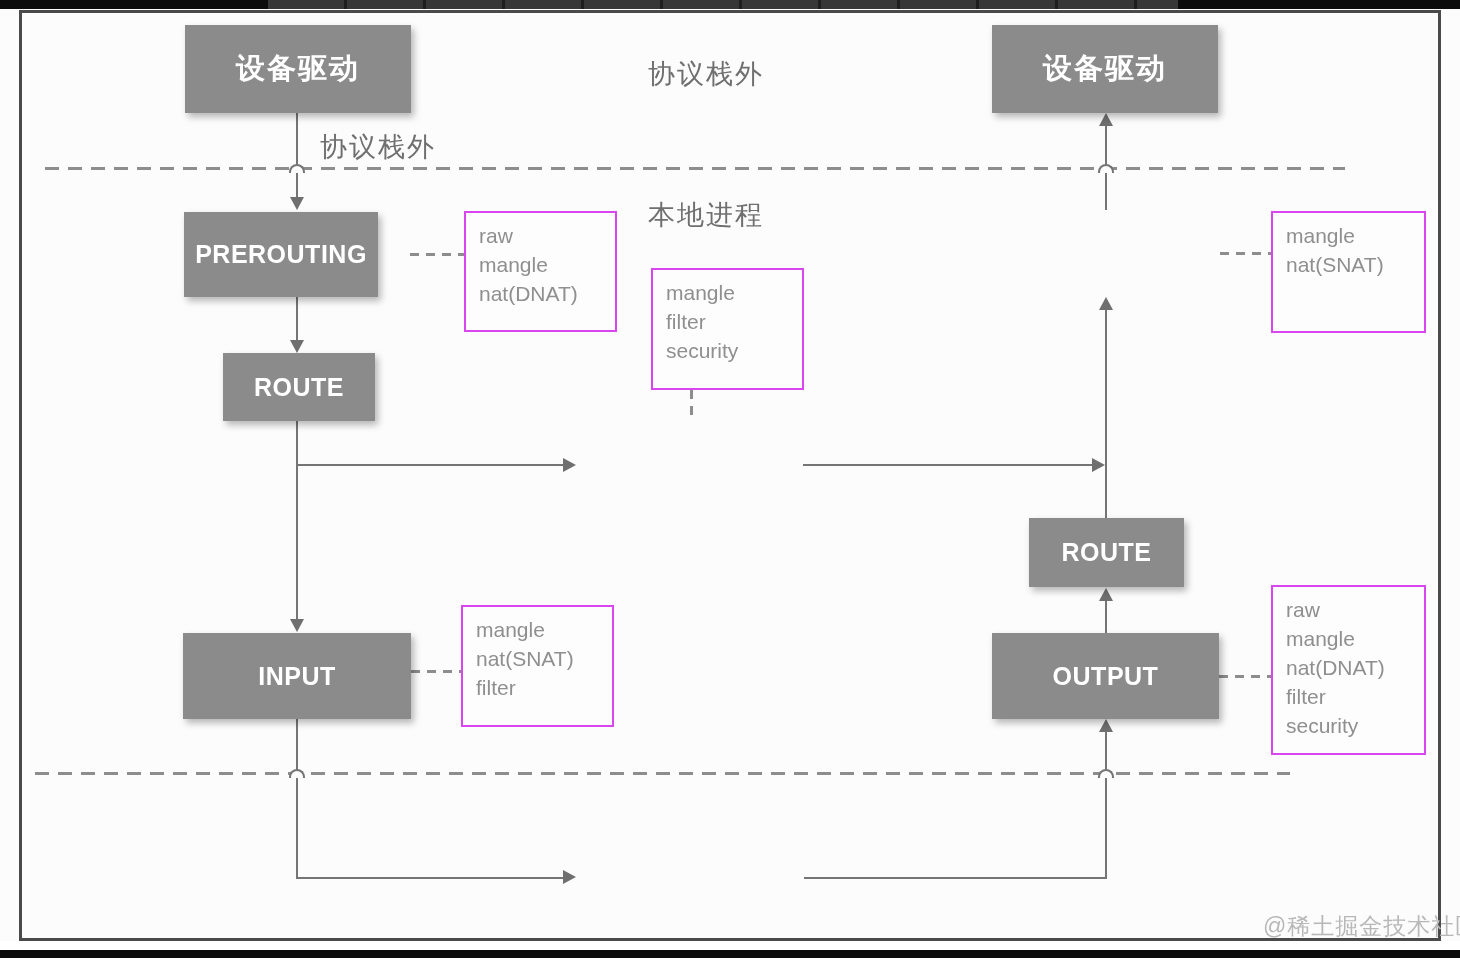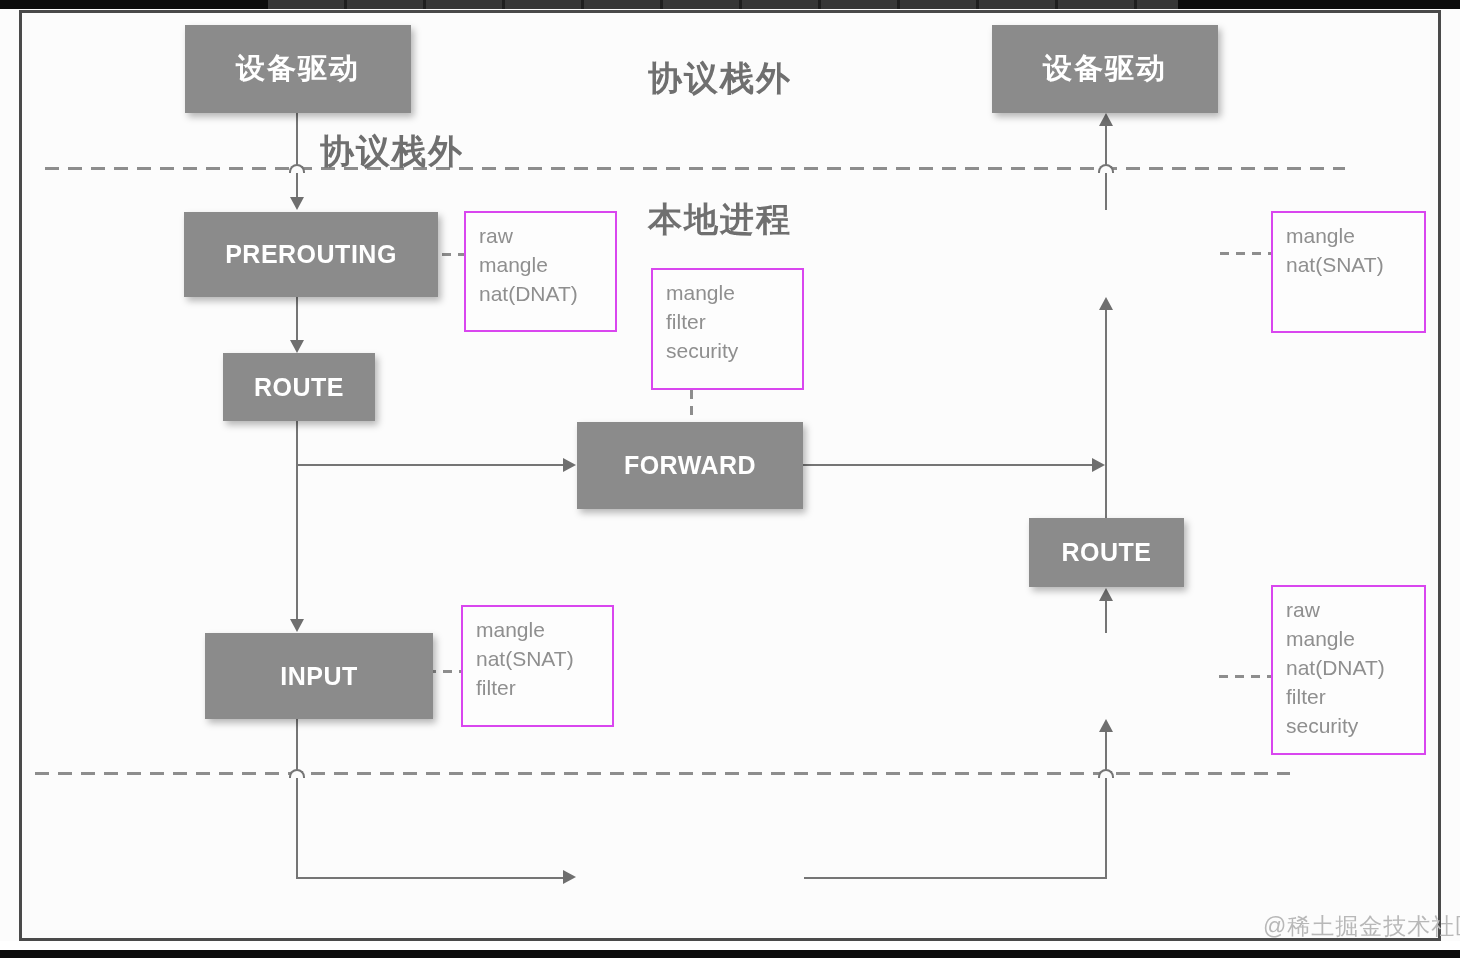--- a/index.html
+++ b/index.html
@@ -22,40 +22,40 @@
     border:3px solid #4a4a4a;box-sizing:border-box;background:transparent;}
 
   
   .node{position:absolute;background:#8b8b8b;color:#ffffff;display:flex;align-items:center;justify-content:center;
     box-shadow:3px 4px 7px rgba(0,0,0,0.28);box-sizing:border-box;}
   .node.en{font-weight:bold;font-size:25px;letter-spacing:0.5px;}
   .node.cjk{font-weight:600;font-size:29px;letter-spacing:2px;}
 
   .n-dd-left   {left:185px;top:25px;width:226px;height:88px;}
   .n-dd-right  {left:992px;top:25px;width:226px;height:88px;}
-  .n-prerouting{left:184px;top:212px;width:254px;height:85px;}
+  .n-prerouting{left:184px;top:212px;width:194px;height:85px;}
   .n-postrouting{left:993px;top:210px;width:227px;height:86px;}
   .n-route-l   {left:223px;top:353px;width:152px;height:68px;}
   .n-forward   {left:577px;top:422px;width:226px;height:87px;}
   .n-route-r   {left:1029px;top:518px;width:155px;height:69px;}
-  .n-input     {left:183px;top:633px;width:228px;height:86px;margin-left:22px;}
+  .n-input     {left:183px;top:633px;width:228px;height:86px;}
   .n-output    {left:992px;top:633px;width:227px;height:86px;}
   .n-local     {left:578px;top:832px;width:227px;height:89px;}
 
   
   .tbox{position:absolute;background:#fdfdfd;border:2px solid #d946ef;box-sizing:border-box;
     color:#8f8f8f;font-size:21px;line-height:29px;padding:8px 0 0 13px;text-align:left;}
   .t-prerouting {left:464px;top:211px;width:153px;height:121px;}
   .t-forward    {left:651px;top:268px;width:153px;height:122px;}
   .t-postrouting{left:1271px;top:211px;width:155px;height:122px;}
   .t-input      {left:461px;top:605px;width:153px;height:122px;}
   .t-output     {left:1271px;top:585px;width:155px;height:170px;}
 
   
-  .lbl{position:absolute;color:#6f6f6f;font-size:34px;font-weight:700;letter-spacing:2px;white-space:nowrap;}
+  .lbl{position:absolute;color:#6f6f6f;font-size:27px;font-weight:400;letter-spacing:2px;white-space:nowrap;}
   .l-outside{left:648px;top:56px;}
   .l-inside {left:648px;top:197px;}
   .l-packet {left:320px;top:129px;}
   .watermark{position:absolute;left:1263px;top:911px;color:#b8b8b8;font-size:23px;letter-spacing:1px;white-space:nowrap;}
 
   
   .dashline{position:absolute;height:3px;background:repeating-linear-gradient(90deg,#8d8d8d 0 14px,transparent 14px 23px);}
   .dash1{left:45px;top:167px;width:1300px;}
   .dash2{left:35px;top:772px;width:1255px;}
 
@@ -160,23 +160,23 @@
   <div class="cdash-h c1"></div>
   <div class="cdash-h c2"></div>
   <div class="cdash-v c3"></div>
   <div class="cdash-h c4"></div>
   <div class="cdash-h c5"></div>
 
   <div class="node cjk n-dd-left">设备驱动</div>
   <div class="node cjk n-dd-right">设备驱动</div>
   <div class="node en n-prerouting">PREROUTING</div>
   <div class="node en n-route-l">ROUTE</div>
-  <div class="node en n-forward">FORWARD</div>
   <div class="node en n-route-r">ROUTE</div>
   <div class="node en n-input">INPUT</div>
+  <div class="node en n-output">OUTPUT</div>
 
   <div class="tbox t-prerouting">
     <div>raw</div>
     <div>mangle</div>
     <div>nat(DNAT)</div>
   </div>
   <div class="tbox t-forward">
     <div>mangle</div>
     <div>filter</div>
     <div>security</div>

